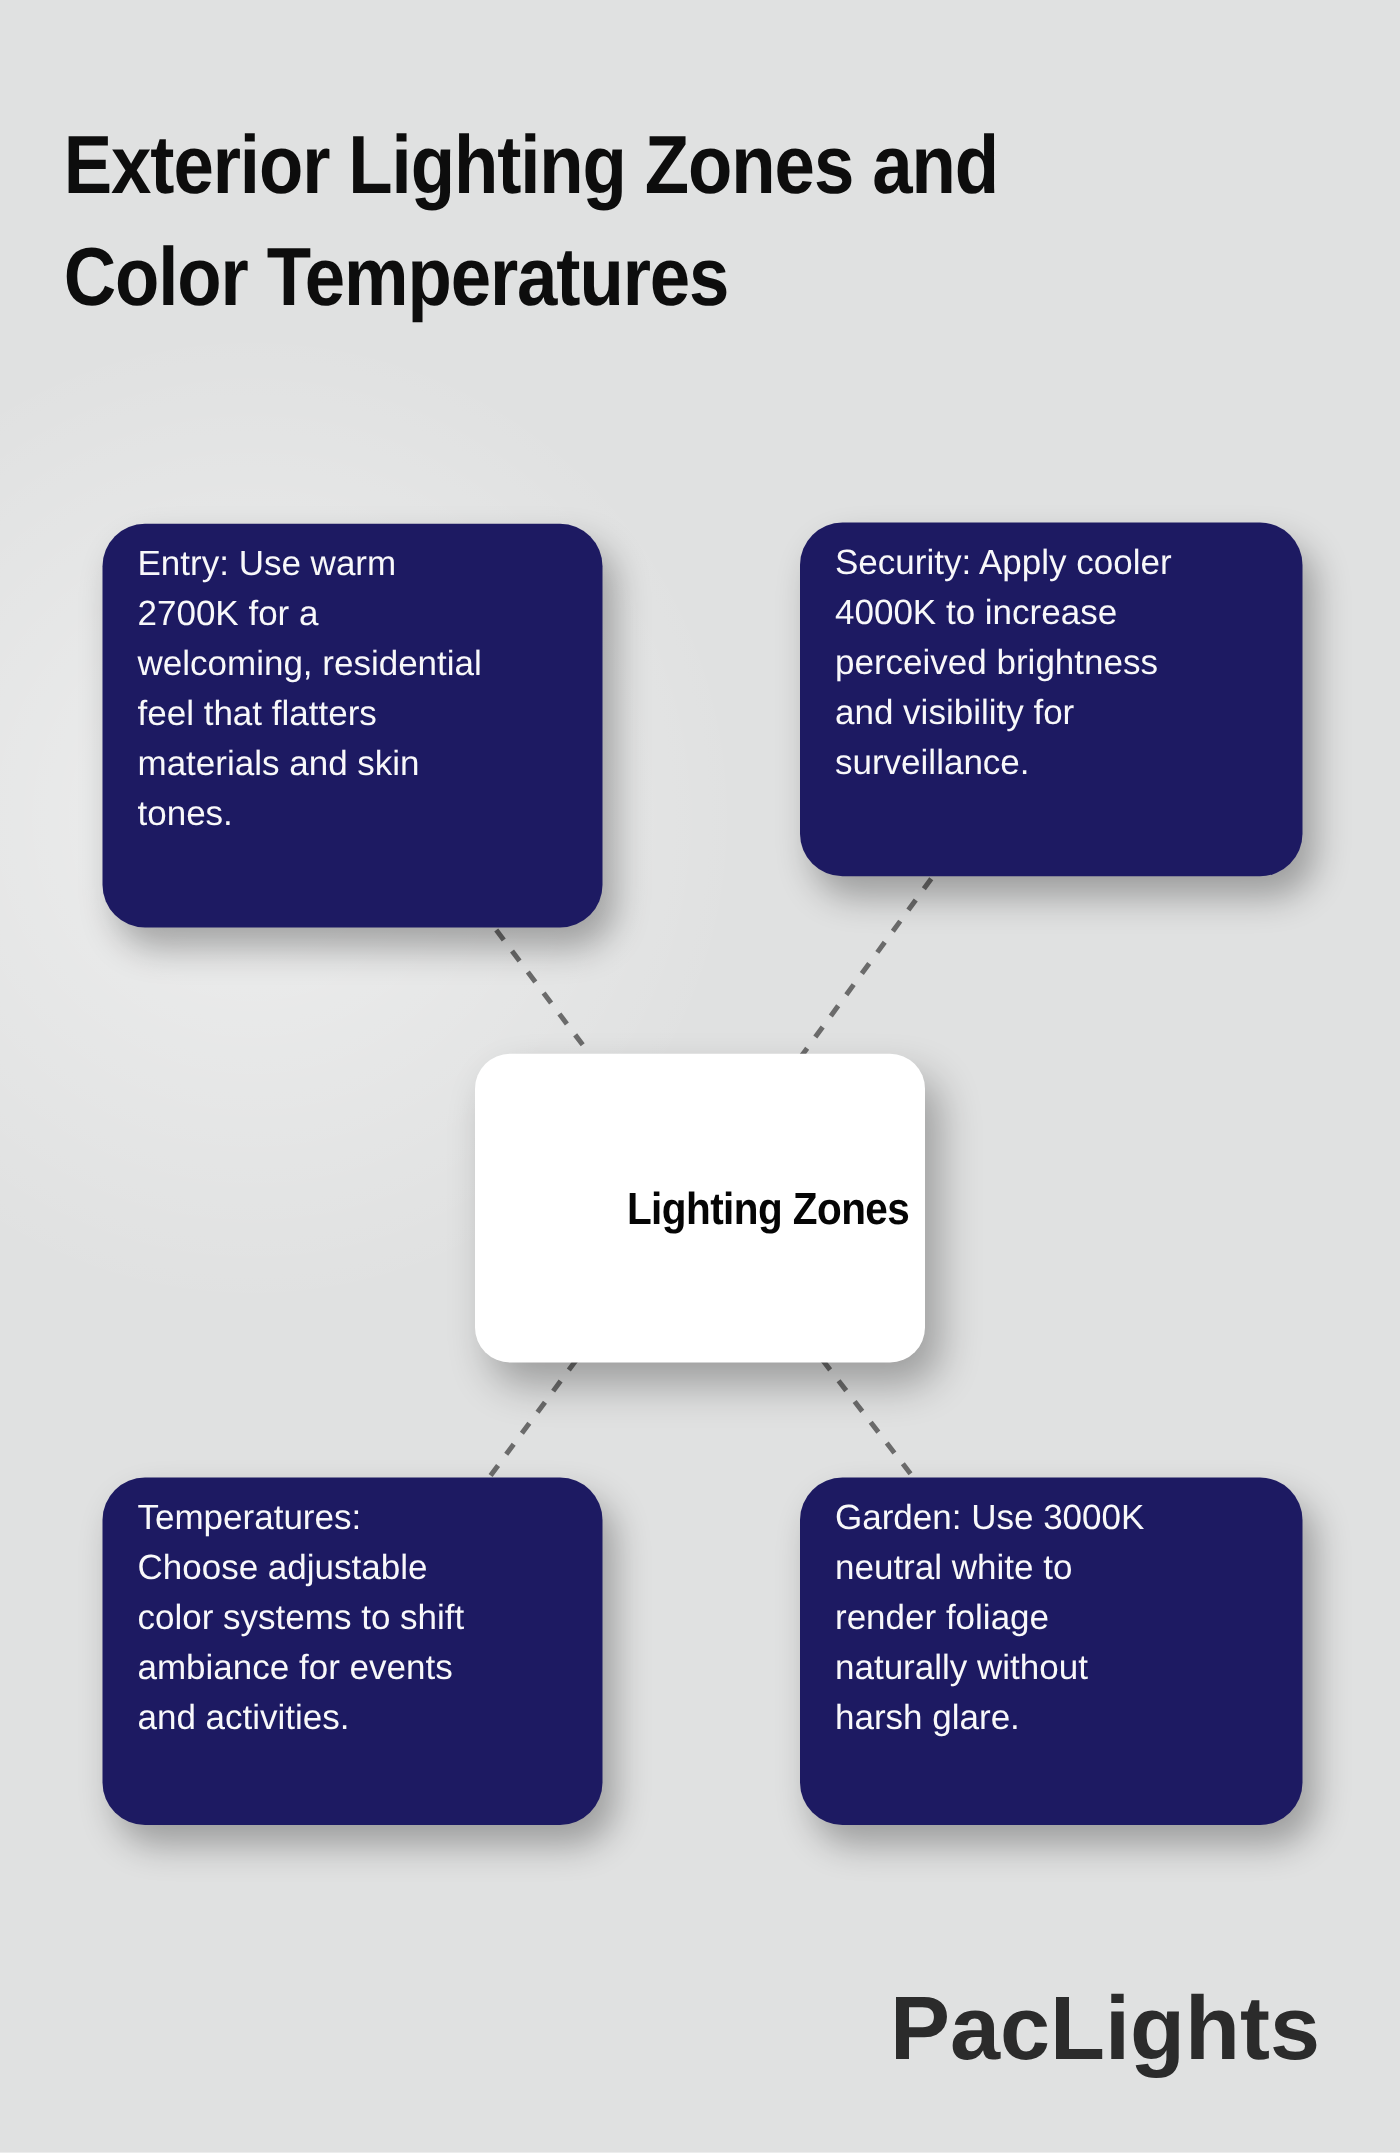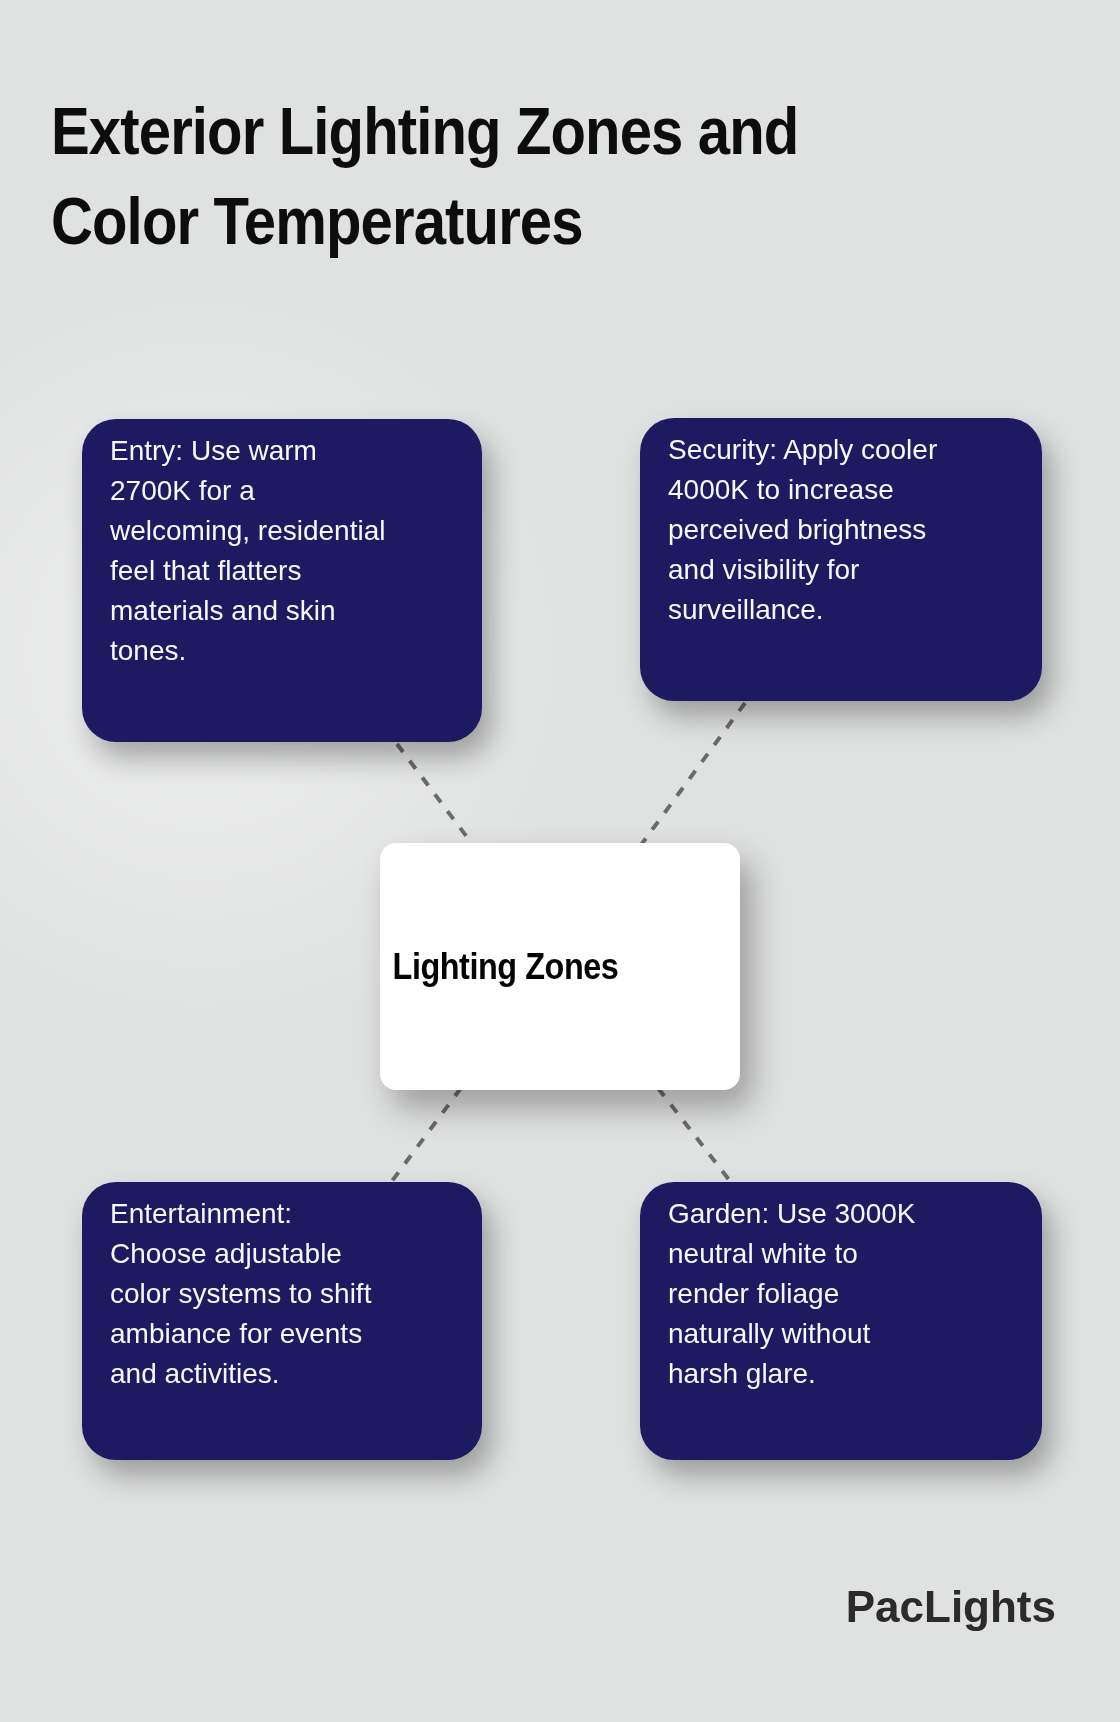--- a/index.html
+++ b/index.html
@@ -29,33 +29,33 @@
     box-shadow:10px 16px 28px rgba(0,0,0,.30);
   }
   .node p{margin:0;white-space:pre-line;}
   .node-entry{left:82px;top:419px;width:400px;height:323px;}
   .node-security{left:640px;top:418px;width:402px;height:283px;}
   .node-entertainment{left:82px;top:1182px;width:400px;height:278px;}
   .node-garden{left:640px;top:1182px;width:402px;height:278px;}
 
   .center-node{
     position:absolute;left:380px;top:843px;width:360px;height:247px;
-    background:var(--centerfill,#ffffff);border-radius:16px;
-    display:flex;align-items:center;justify-content:flex-start;
+    background:var(--centerfill,#ffffff);border-radius:28px;
+    display:flex;align-items:center;justify-content:flex-end;
     box-shadow:12px 18px 32px rgba(0,0,0,.30);
   }
   .center-node span{
     font-weight:bold;font-size:36px;letter-spacing:-0.5px;
     color:var(--centertext,#050505);
     display:inline-block;transform:scaleX(0.9);
   }
 
   .logo{
     position:absolute;right:64px;top:1582px;margin:0;
-    font-weight:bold;font-size:44px;letter-spacing:0;
+    font-weight:bold;font-size:72px;letter-spacing:0;
     color:var(--logo,#2b2b2b);
   }
 </style>
 </head>
 <body>
 
 <div class="canvas">
 
   <h1 class="title"><span class="squeeze">Exterior Lighting Zones and
 Color Temperatures</span></h1>
@@ -82,21 +82,21 @@
 perceived brightness
 and visibility for
 surveillance.</p>
   </div>
 
   <div class="center-node">
     <span>Lighting Zones</span>
   </div>
 
   <div class="node node-entertainment">
-    <p>Entertainment:
+    <p>Temperatures:
 Choose adjustable
 color systems to shift
 ambiance for events
 and activities.</p>
   </div>
 
   <div class="node node-garden">
     <p>Garden: Use 3000K
 neutral white to
 render foliage

